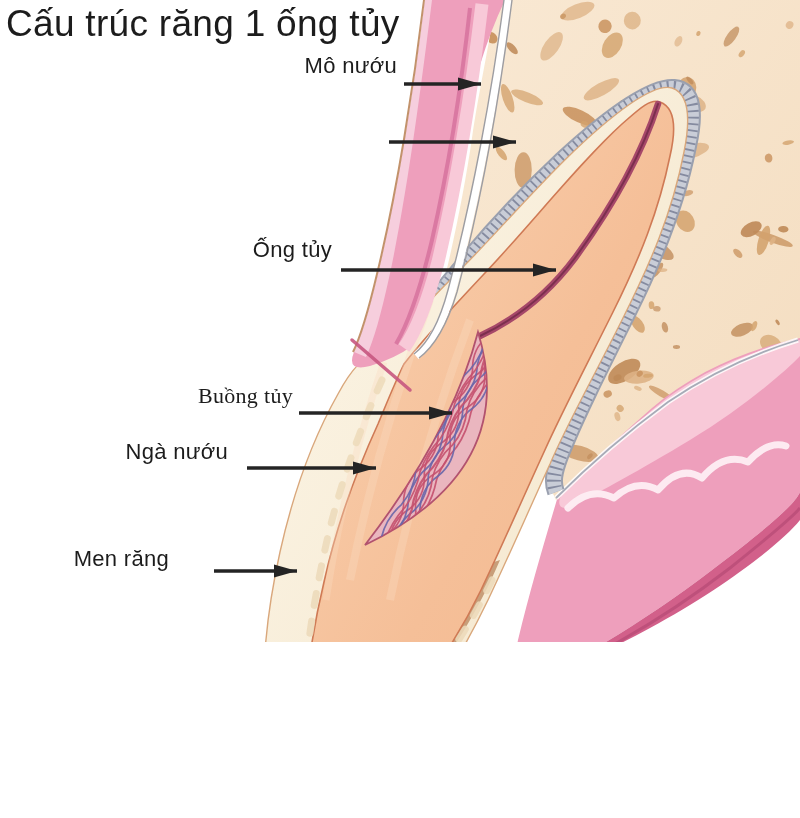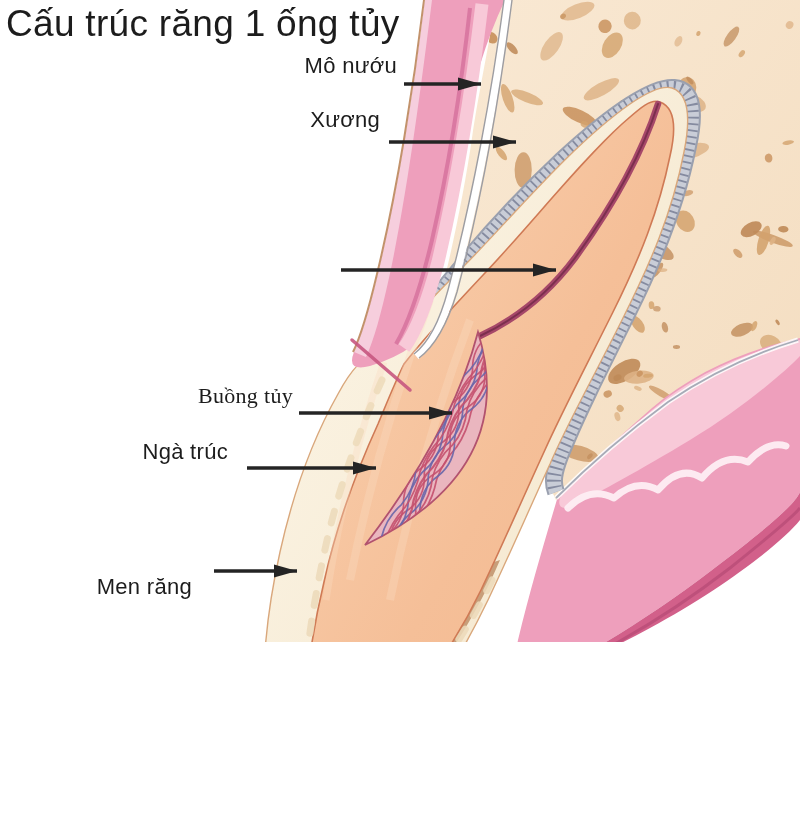--- a/index.html
+++ b/index.html
@@ -6,21 +6,21 @@
   #stage{position:relative;width:800px;height:642px;background:#ffffff;overflow:hidden;
          font-family:"Liberation Sans","DejaVu Sans",sans-serif;}
   #art{position:absolute;left:0;top:0;}
   .lbl{position:absolute;font-size:22px;color:#1c1c1c;white-space:nowrap;letter-spacing:.3px;line-height:1.1;}
   #lbl-title{left:6px;top:4px;font-size:37px;}
   #lbl-gum{right:403px;top:54px;}
   #lbl-bone{right:420px;top:108px;}
   #lbl-canal{right:468px;top:238px;}
   #lbl-pulp{right:507px;top:384px;font-family:Liberation Serif, serif;}
   #lbl-dentin{right:572px;top:440px;}
-  #lbl-enamel{right:608px;top:547px;margin-top:28px;}
+  #lbl-enamel{right:631px;top:547px;}
 </style>
 </head>
 <body>
 
 <div id="stage">
 
   <svg id="art" width="800" height="818" viewBox="0 0 800 818">
     <defs>
       <linearGradient id="gBone" x1="0" y1="0" x2="1" y2="1">
         <stop offset="0" stop-color="#f9e9d4"></stop>
@@ -237,17 +237,17 @@
       <line x1="389" y1="142" x2="516" y2="142" marker-end="url(#ah)" stroke="#242424"></line>
       <line x1="341" y1="270" x2="556" y2="270" marker-end="url(#ah)" stroke="#242424"></line>
       <line x1="299" y1="413" x2="452" y2="413" marker-end="url(#ah)" stroke="#242424"></line>
       <line x1="247" y1="468" x2="376" y2="468" marker-end="url(#ah)" stroke="#242424"></line>
       <line x1="214" y1="571" x2="297" y2="571" marker-end="url(#ah)" stroke="#242424"></line>
     </g>
   </svg>
 
   <div class="lbl" id="lbl-title">Cấu trúc răng 1 ống tủy</div>
   <div class="lbl" id="lbl-gum">Mô nướu</div>
-  <div class="lbl" id="lbl-bone">Xương</div>
+  <div class="lbl" id="lbl-canal">Ống tủy</div>
   <div class="lbl" id="lbl-pulp">Buồng tủy</div>
-  <div class="lbl" id="lbl-dentin">Ngà trúc</div>
+  <div class="lbl" id="lbl-dentin">Ngà nướu</div>
   <div class="lbl" id="lbl-enamel">Men răng</div>
 </div>
 
 </body></html>

